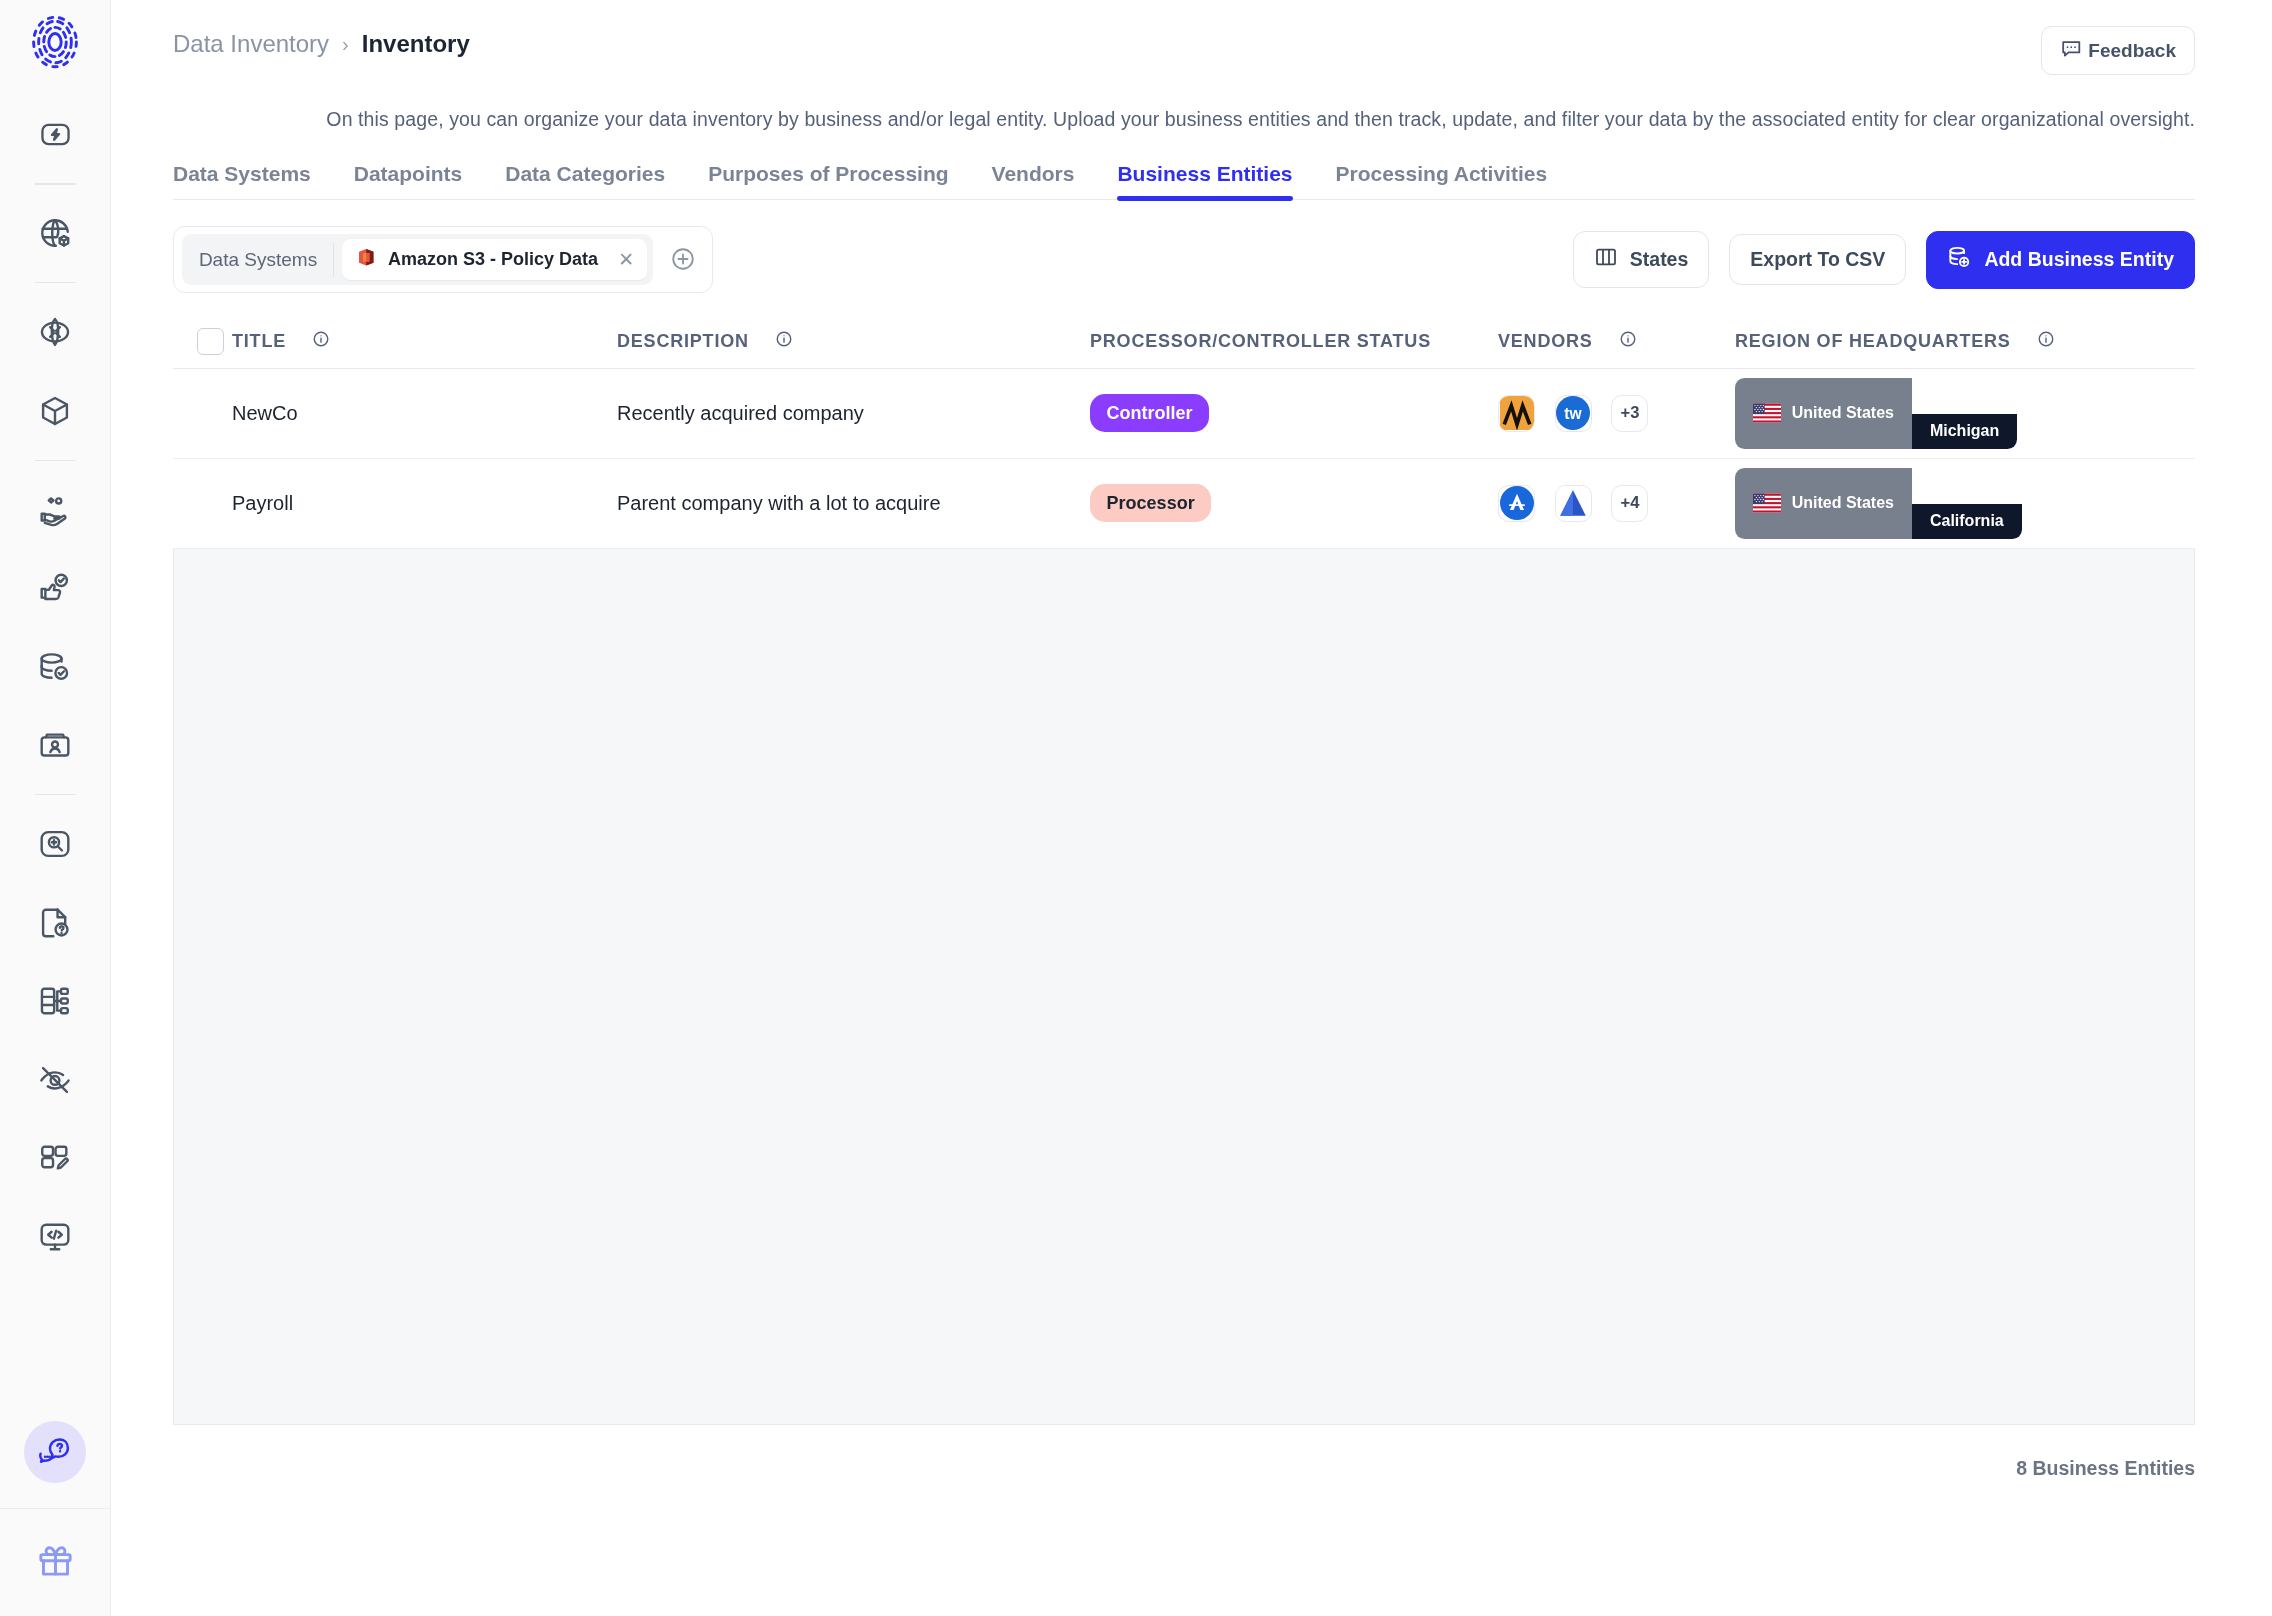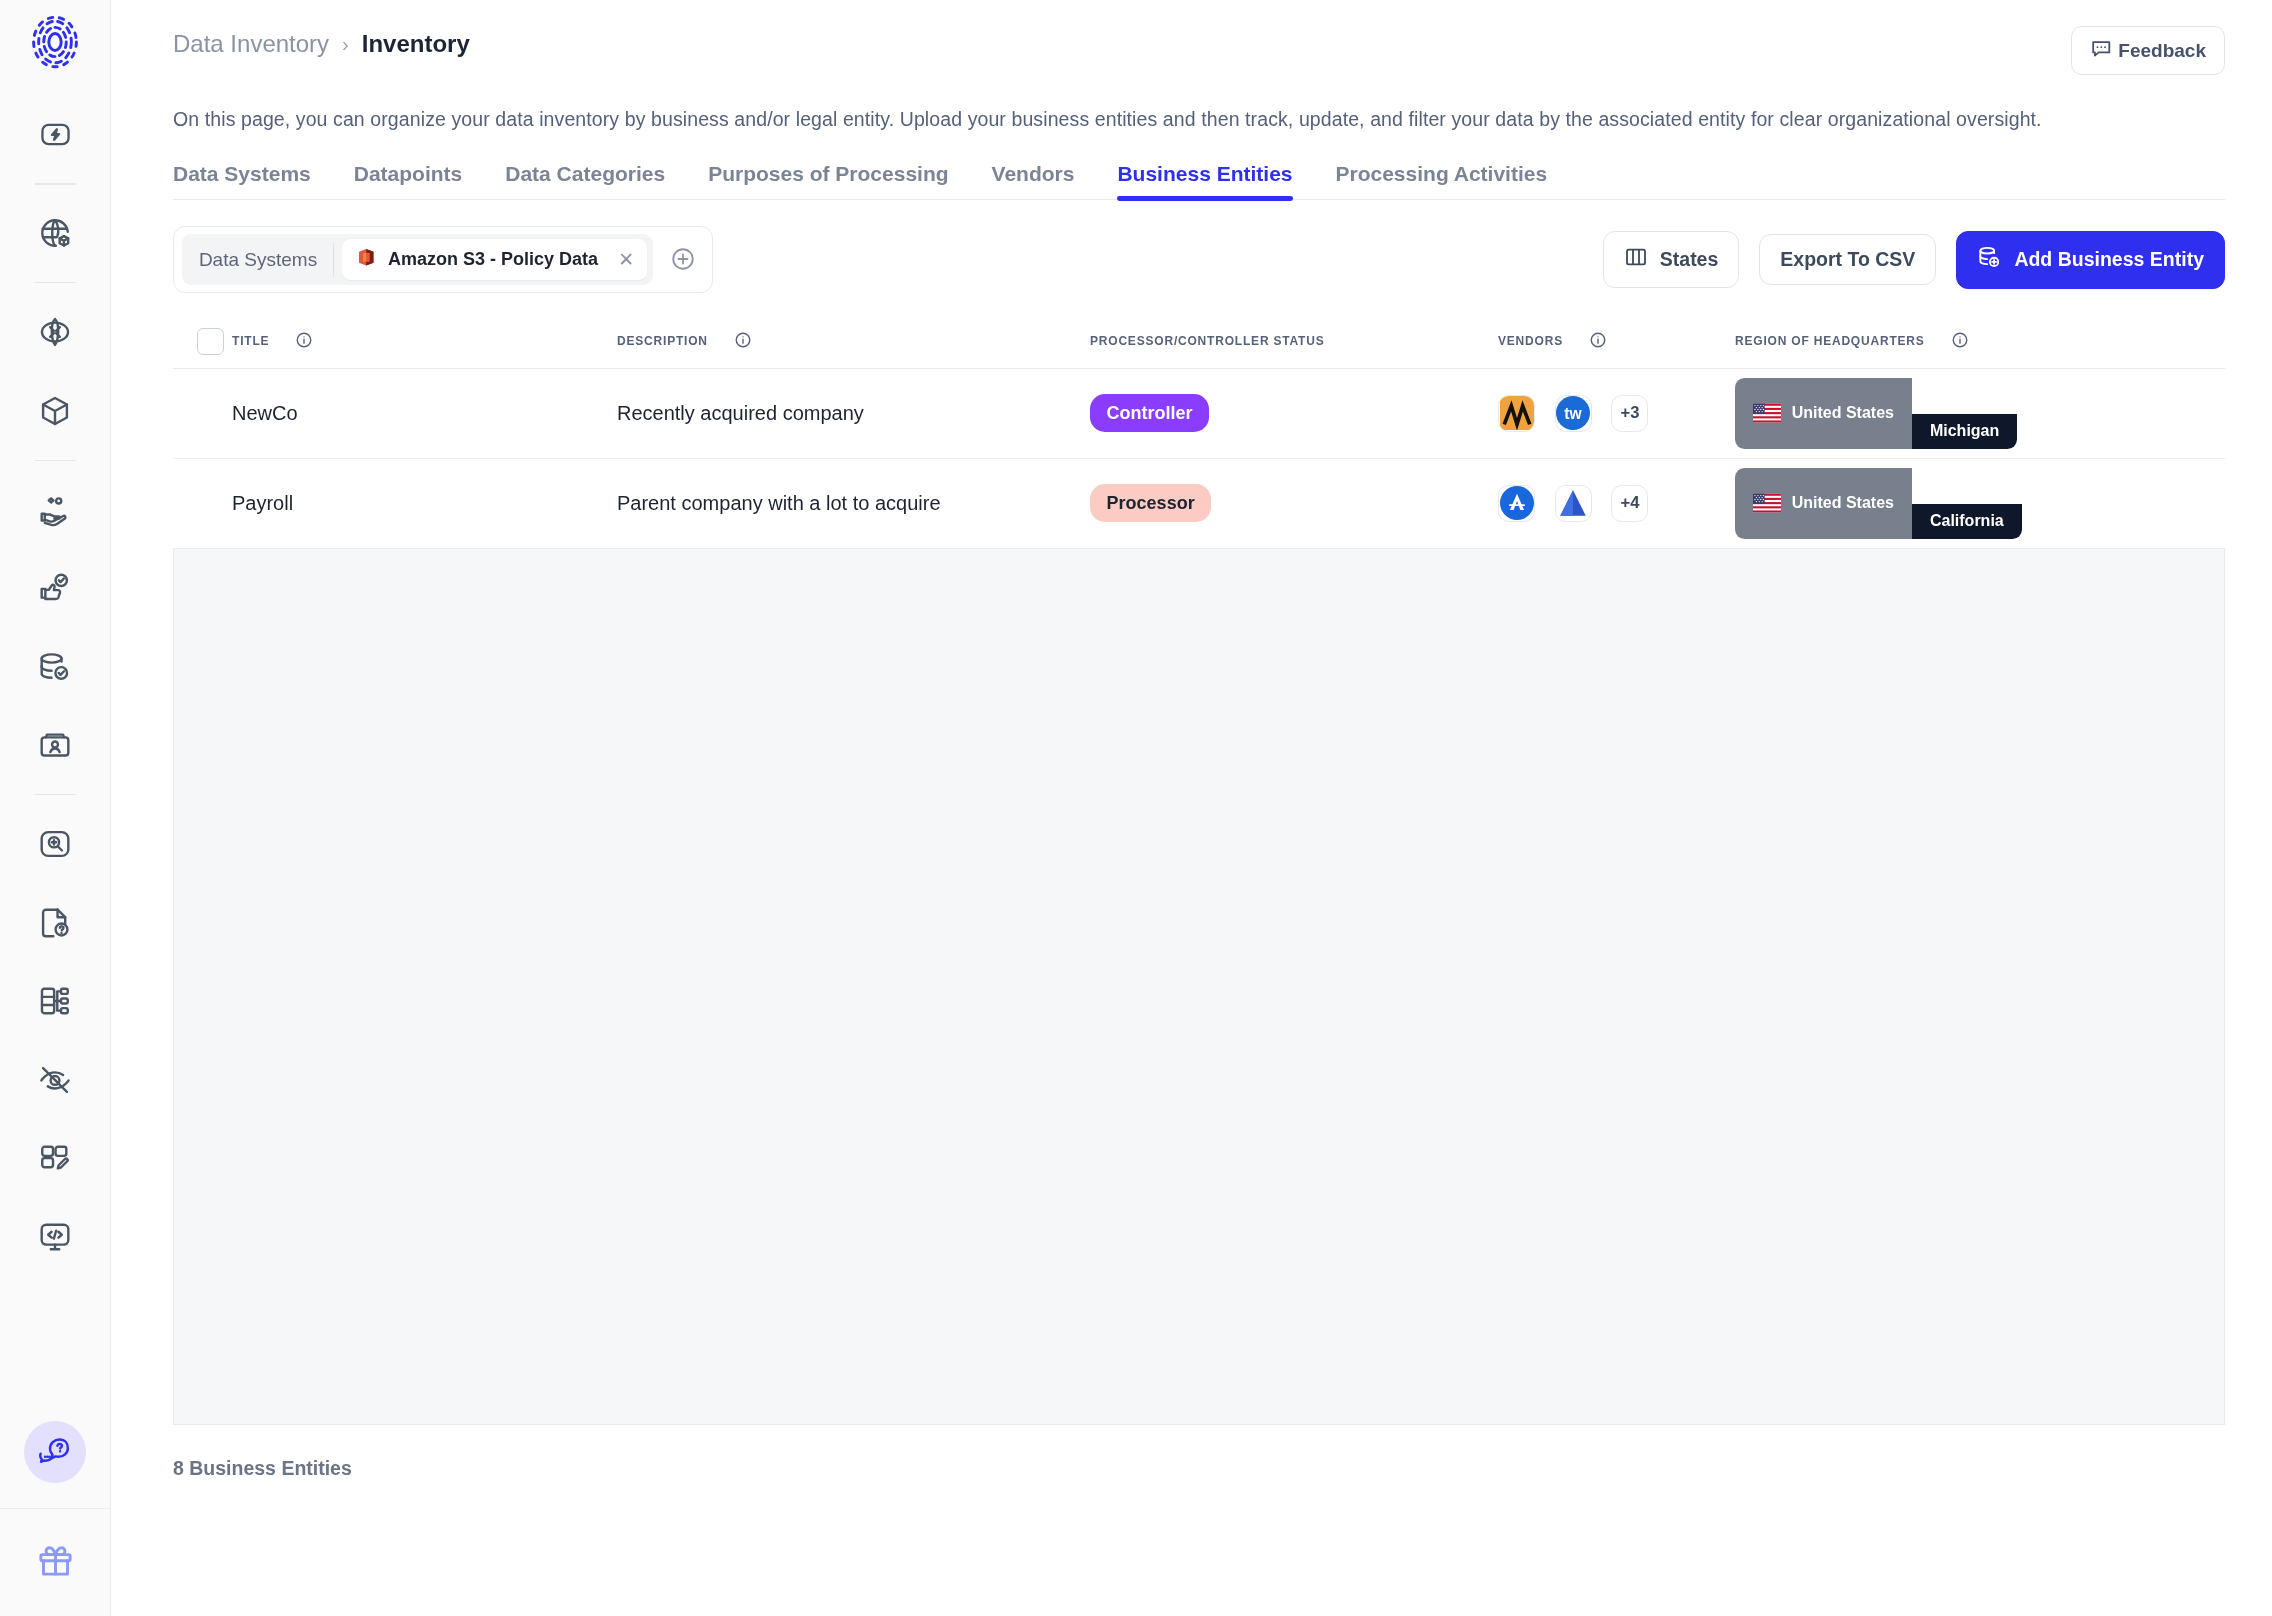--- a/index.html
+++ b/index.html
@@ -37,21 +37,21 @@
   .sb-help {
     width: 62px; height: 62px; border-radius: 50%;
     background: #e2e0fb;
     display:flex; align-items:center; justify-content:center;
     margin-bottom: 25px;
   }
   .sb-bottom-sep { width: 111px; height: 1.2px; background:#ececee; }
   .sb-gift { width:62px; height:62px; display:flex;align-items:center;justify-content:center; margin: 21px 0 24px 0;}
 
   
-  .main { flex: 1 1 auto; position: relative; padding: 0 48px 0 62px; }
+  .main { flex: 1 1 auto; position: relative; padding: 0 78px 0 62px; text-align: right; }
 
   .topbar {
     display:flex; align-items:flex-start; justify-content:space-between;
     padding-top: 30px;
   }
   .breadcrumb { display:flex; align-items:center; gap: 13px; font-size: 24px; }
   .bc-parent { color:#8a93a3; font-weight: 400; }
   .bc-sep { color:#9aa2b1; font-size: 20px; }
   .bc-current { color:#1c2533; font-weight: 700; }
 
@@ -126,21 +126,21 @@
   }
 
   
   .table { margin-top: 24px; width: 100%; }
   .thead {
     display:flex; align-items:center;
     padding: 10.7px 0 13px 0;
     border-bottom: 1.8px solid #e8eaee;
   }
   .th {
-    font-size: 12px; font-weight: 700; letter-spacing: 0.8px;
+    font-size: 18px; font-weight: 700; letter-spacing: 0.8px;
     color:#56617a; display:flex; align-items:center; gap:26px;
     text-transform: uppercase;
   }
   .col-check { flex: 0 0 59px; display:flex; align-items:center; padding-left: 24px;}
   .col-title { flex: 0 0 385px; }
   .col-desc  { flex: 0 0 473px; }
   .col-stat  { flex: 0 0 408px; }
   .col-vend  { flex: 0 0 237px; }
   .col-reg   { flex: 1 1 auto; }
 

